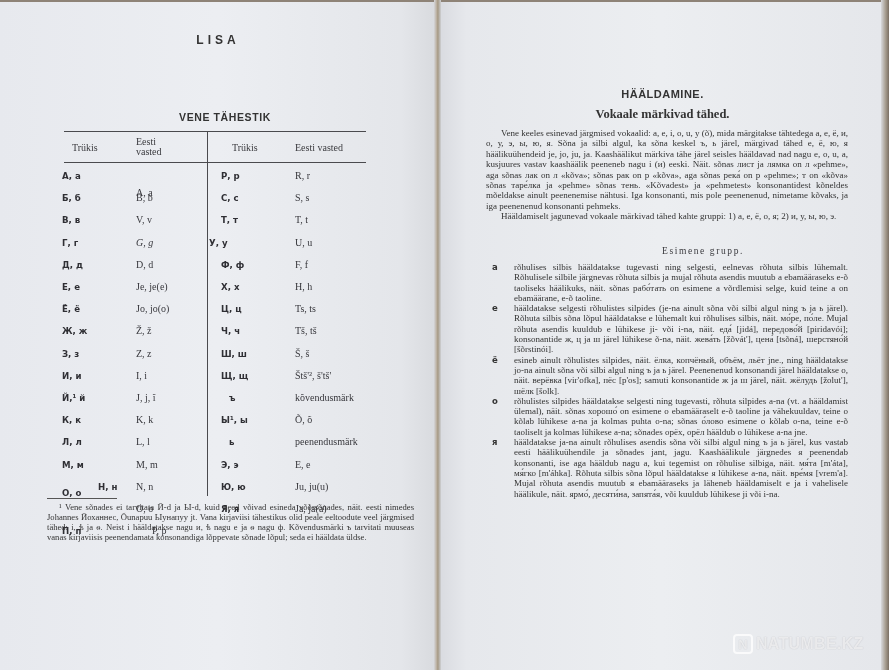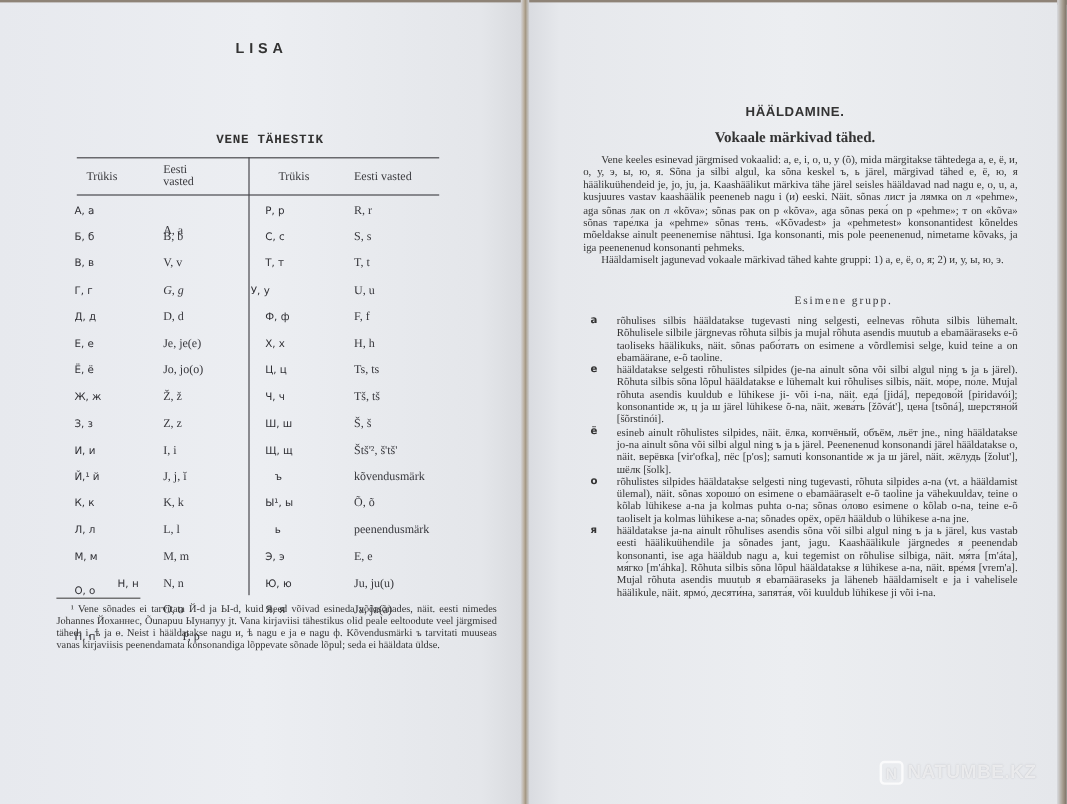--- a/index.html
+++ b/index.html
@@ -22,27 +22,27 @@
     }
     .spine {
       position:absolute; left:434px; top:0; width:7px; height:670px;
       background:linear-gradient(90deg,#d5d6da,#b9ad9c 40%,#a49884 55%,#cfd1d5);
     }
 
     
     .lisa { position:absolute; left:0; width:436px; top:33px; text-align:center;
       font-family:"Liberation Sans", sans-serif; font-weight:bold; font-size:12px; letter-spacing:4px; color:#333; }
     .table-title { position:absolute; left:0; width:450px; top:111px; text-align:center;
-      font-family:Liberation Mono, monospace; font-weight:bold; font-size:10.5px; letter-spacing:0.6px; color:#333; }
+      font-family:Liberation Sans, sans-serif; font-weight:bold; font-size:10.5px; letter-spacing:0.6px; color:#333; }
     .alpha-table { position:absolute; left:64px; top:131px; width:302px; }
     .rule { position:absolute; height:1.3px; background:#4a4a4e; }
     .vrule { position:absolute; width:1.2px; background:#4a4a4e; }
     .th { position:absolute; font-size:10px; color:#3a3a3e; line-height:10px; }
     .cell { position:absolute; font-size:10px; color:#37373c; white-space:nowrap; }
-    .cell.cyr { font-family:"DejaVu Sans", sans-serif; font-weight:normal; font-size:8.6px; color:#2f2f34; }
+    .cell.cyr { font-family:"DejaVu Sans", sans-serif; font-weight:bold; font-size:8.6px; color:#2f2f34; }
 
     .fn-rule { position:absolute; left:47px; top:498px; width:70px; height:1px; background:#555; }
     .footnotes { position:absolute; left:47px; top:503px; width:367px; font-size:8.6px; line-height:9.9px; color:#333; text-align:justify; }
     .footnotes p { margin:0; text-indent:12px; }
 
     
     .h-title { position:absolute; left:440px; width:445px; top:88px; text-align:center;
       font-family:"Liberation Sans", sans-serif; font-weight:bold; font-size:11px; letter-spacing:0.5px; color:#333; }
     .h-sub { position:absolute; left:440px; width:445px; top:107px; text-align:center;
       font-size:12.5px; font-weight:bold; color:#333; }

